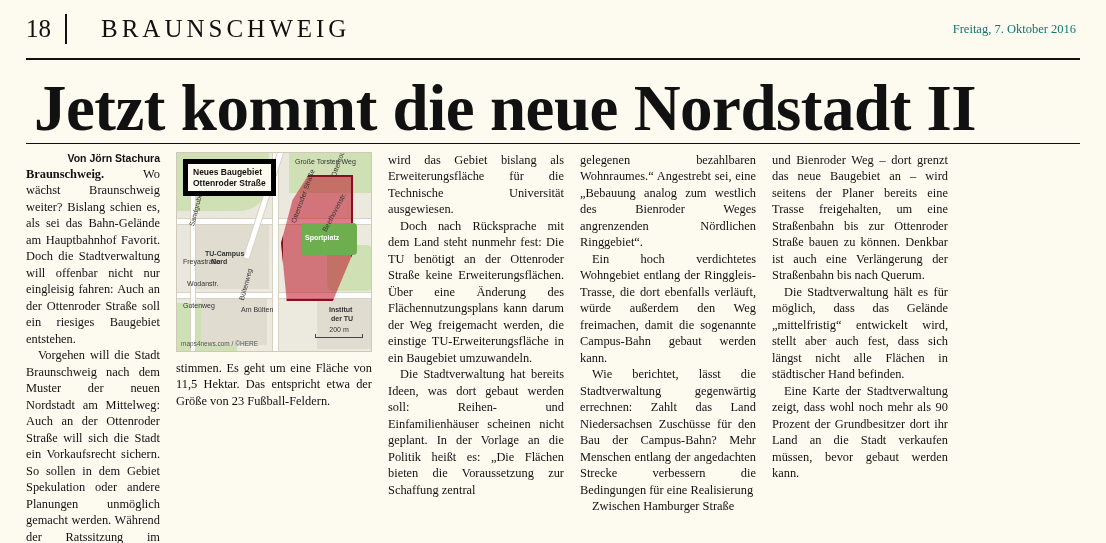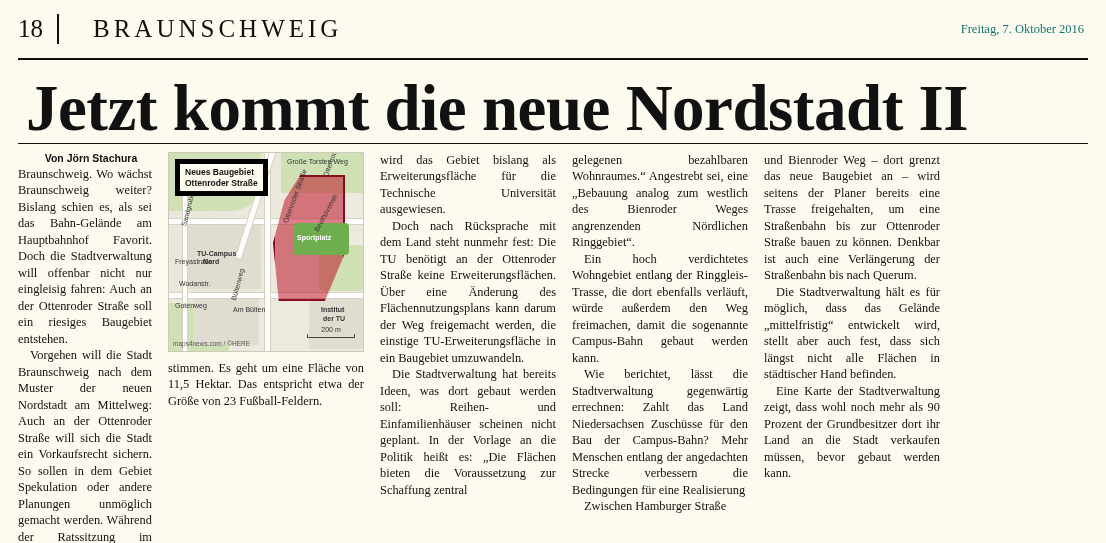--- a/index.html
+++ b/index.html
@@ -12,21 +12,21 @@
     background: #fdfbef;
     font-family: "Liberation Serif", serif;
     color: #111;
     overflow: hidden;
   }
   .page {
     position: relative;
     width: 1106px;
     height: 543px;
     box-sizing: border-box;
-    padding: 0 18px;
+    padding: 0 26px;
   }
 
   
   .masthead {
     display: flex;
     align-items: center;
     height: 46px;
     padding-top: 6px;
   }
   .page-number {
@@ -101,24 +101,24 @@
   }
   .col p.first {
     text-indent: 0;
   }
   .byline {
     font-family: "Liberation Sans", sans-serif;
     font-weight: bold;
     font-size: 10.5px;
     margin: 0 0 14px 0;
     text-indent: 0;
-    text-align: center;
+    text-align: right;
   }
   .dateline {
-    font-weight: normal;
+    font-weight: bold;
   }
 
   
   .col1 { width: 134px; }
   .col2 { width: 196px; }
   .col3 { width: 176px; }
   .col4 { width: 176px; }
   .col5 { width: 176px; }
 
   

